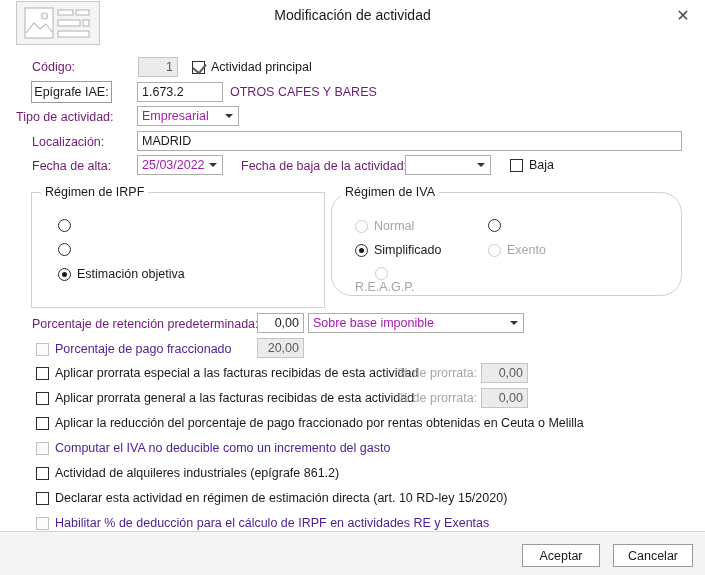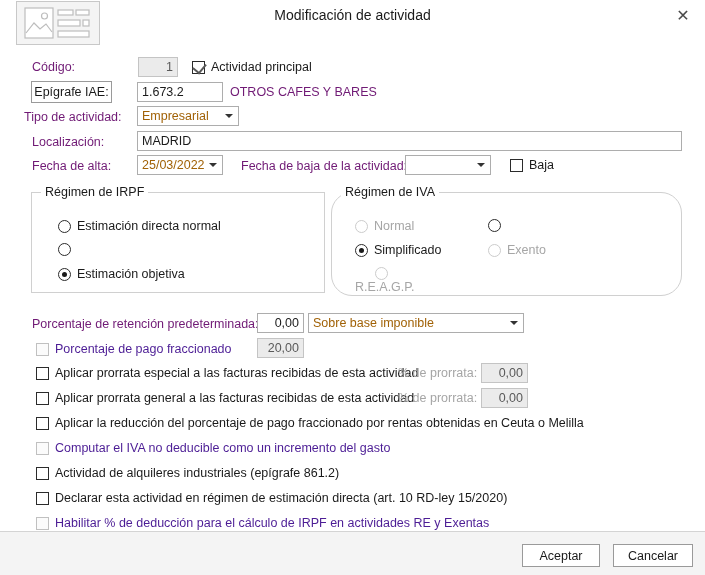--- a/index.html
+++ b/index.html
@@ -81,21 +81,21 @@
 
   .combo {
     position: absolute;
     box-sizing: border-box;
     border: 1px solid #adadad;
     background: #ffffff;
     height: 20px;
     line-height: 18px;
     padding: 0 18px 0 4px;
     font-size: 12.5px;
-    color: #a16207;
+    color: #a21caf;
     white-space: nowrap;
     overflow: hidden;
   }
   .combo .arw {
     position: absolute;
     right: 5px; top: 50%;
     margin-top: -2px;
     width: 0; height: 0;
     border-left: 4px solid transparent;
     border-right: 4px solid transparent;
@@ -224,21 +224,21 @@
   <span class="box">
       <span class="tick"></span>
     </span>
   <span class="cblbl">Actividad principal</span>
 </div>
 
 <div class="btn" style="left:31px; top:81px; width:81px; height:22px;">Epígrafe IAE:</div>
 <div class="txtbox" style="left:137px; top:82px; width:86px;">1.673.2</div>
 <div class="lbl" style="left:230px; top:85px;">OTROS CAFES Y BARES</div>
 
-<div class="lbl" style="left:24px; top:110px;">Tipo de actividad:</div>
+<div class="lbl" style="left:16px; top:110px;">Tipo de actividad:</div>
 <div class="combo" style="left:137px; top:106px; width:102px;">
   <span>Empresarial</span>
   <span class="arw"></span>
 </div>
 
 <div class="lbl" style="left:32px; top:135px;">Localización:</div>
 <div class="txtbox" style="left:137px; top:131px; width:545px;">MADRID</div>
 
 <div class="lbl" style="left:32px; top:159px;">Fecha de alta:</div>
 <div class="combo" style="left:137px; top:155px; width:86px;">
@@ -248,26 +248,25 @@
 <div class="lbl" style="left:241px; top:159px;">Fecha de baja de la actividad:</div>
 <div class="combo" style="left:405px; top:155px; width:86px;">
   <span></span>
   <span class="arw"></span>
 </div>
 <div class="cb" style="left:510px; top:158px;">
   <span class="box"></span>
   <span class="cblbl">Baja</span>
 </div>
 
-<div class="grp" style="left:31px; top:192px; width:294px; height:101px;">
+<div class="grp" style="left:31px; top:192px; width:294px; height:116px;">
   <div class="grp-title">Régimen de IRPF</div>
 </div>
 <div class="rb" style="left:58px; top:219px;">
   <span class="circ"></span>
-  <span class="rblbl">Estimación directa normal</span>
 </div>
 <div class="rb" style="left:58px; top:243px;">
   <span class="circ"></span>
 </div>
 <div class="rb" style="left:58px; top:267px;">
   <span class="circ">
       <span class="dot"></span>
     </span>
   <span class="rblbl">Estimación objetiva</span>
 </div>

